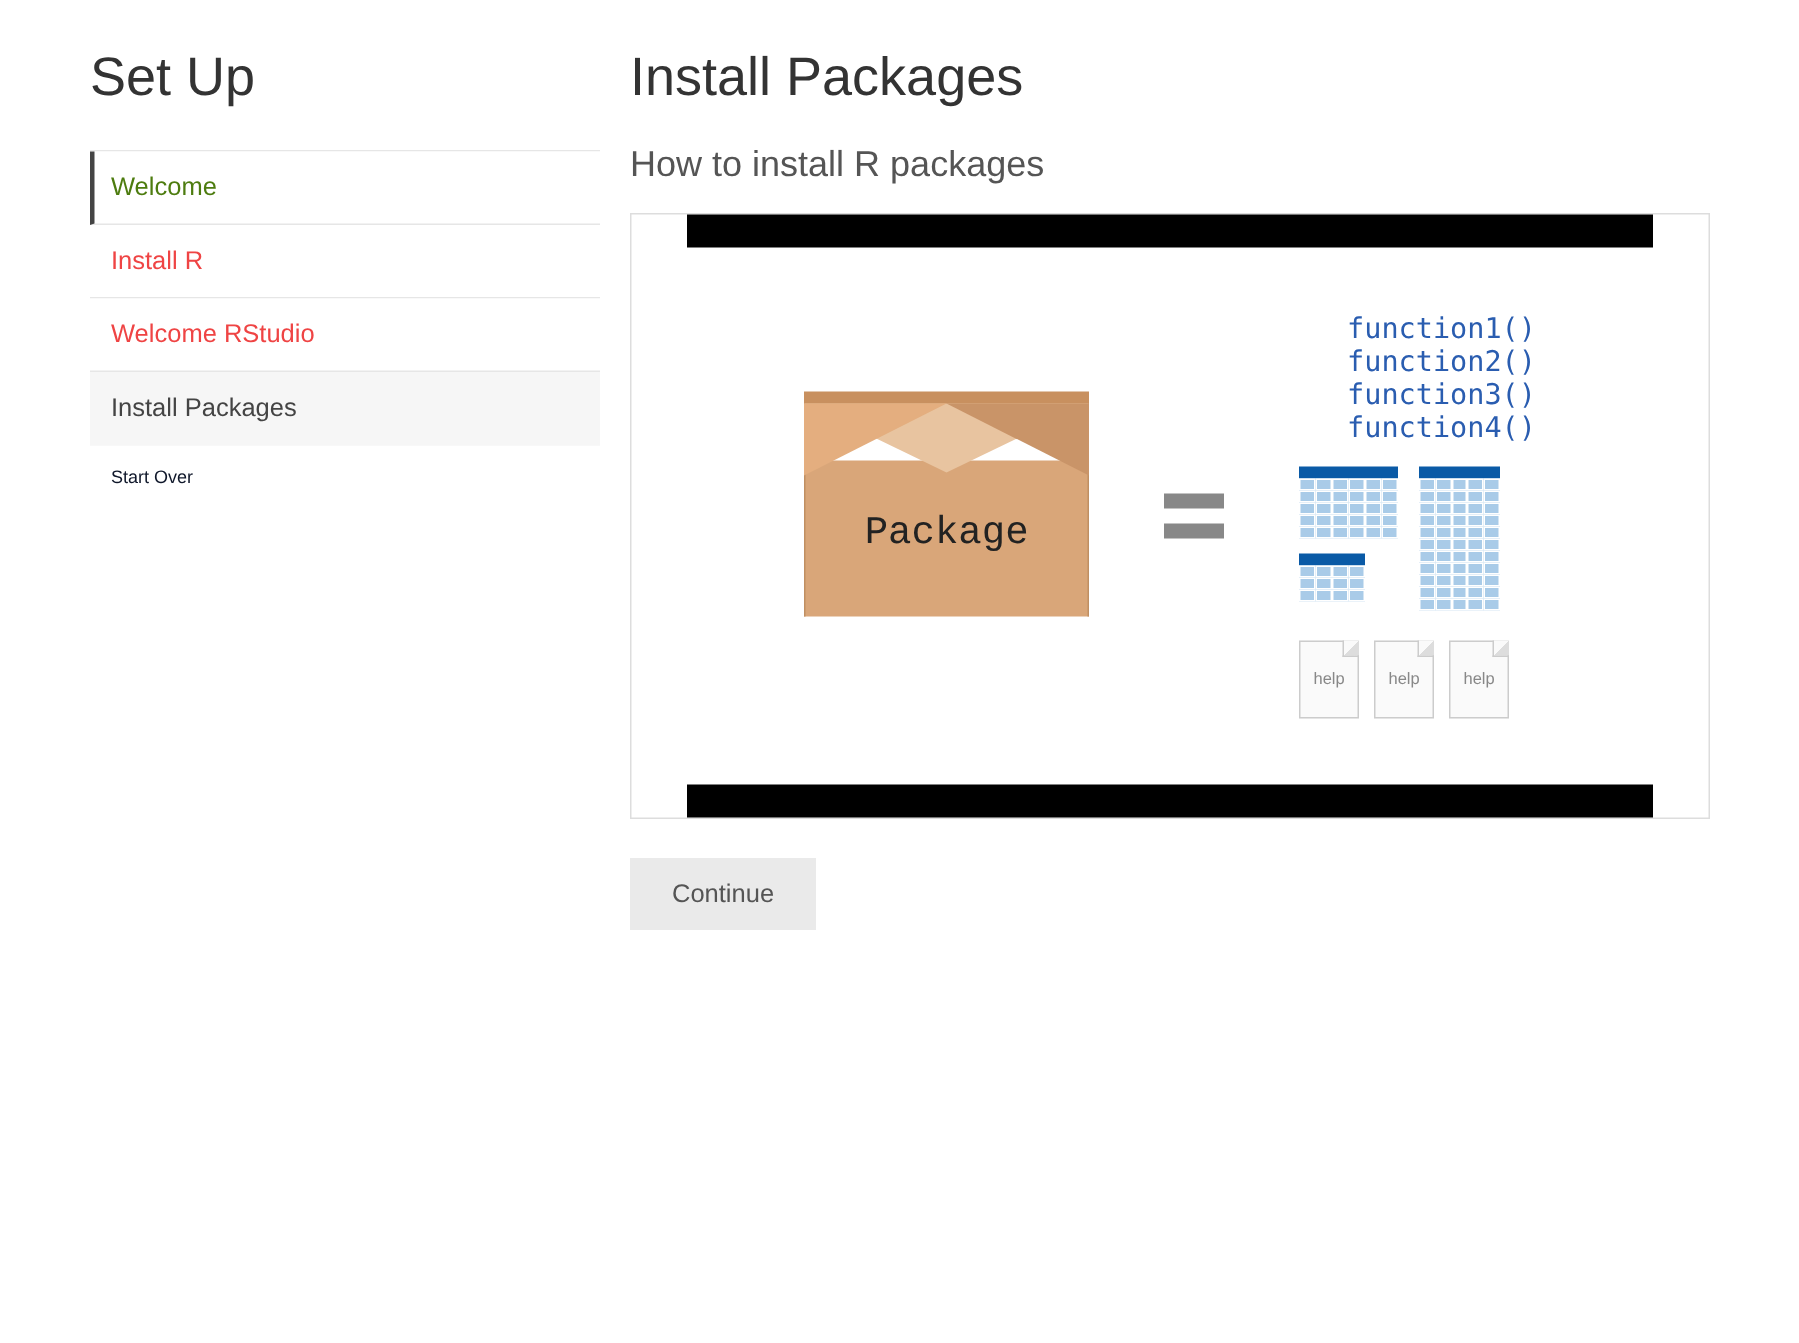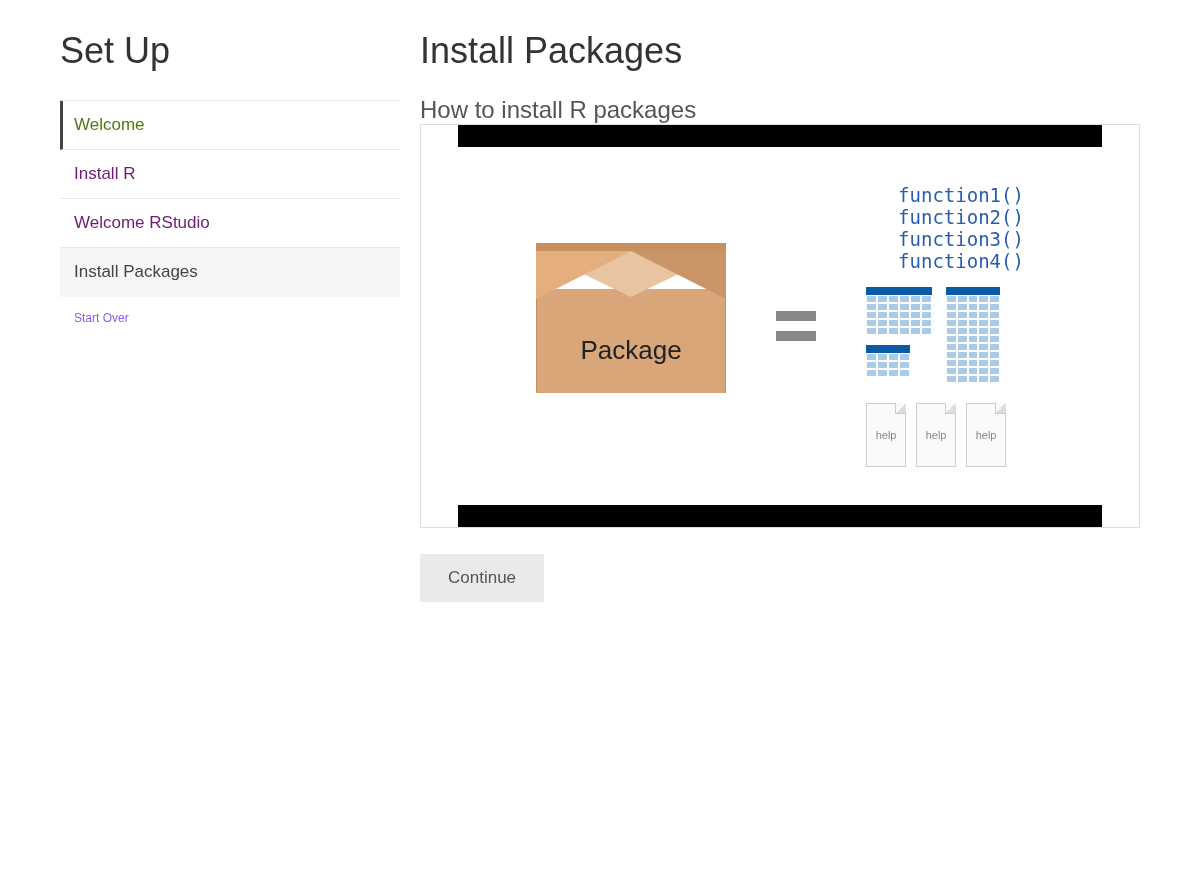--- a/index.html
+++ b/index.html
@@ -26,56 +26,57 @@
     margin-bottom: 28px;
     margin-top: 6px;
   }
   .nav-list {
     list-style: none;
     border-top: 1px solid #e6e6e6;
   }
   .nav-item {
     padding: 14px 14px;
     font-size: 17px;
-    color: #701a75;
+    color: #ef4444;
     border-bottom: 1px solid #e6e6e6;
     cursor: pointer;
     background: #fff;
   }
   .nav-item.current {
     border-left: 3px solid #444;
     padding-left: 11px;
     color: #4d7c0f;
   }
   .nav-item.active {
     background: #f6f6f6;
     color: #444;
     border-left: none;
     border-bottom: 1px solid #f6f6f6;
   }
   .start-over {
     font-size: 12px;
-    color: #8b5cf6;
+    color: #0f172a;
     padding: 14px 14px 0 14px;
     cursor: pointer;
   }
   .main {
     flex: 1;
   }
   .main h1 {
     font-size: 36px;
     font-weight: 300;
     color: #333;
     margin-top: 6px;
     margin-bottom: 24px;
   }
   .main h2 {
     font-size: 24px;
     font-weight: 300;
     color: #555;
+    margin-bottom: 18px;
   }
   .video-frame {
     border: 1px solid #ddd;
     width: 720px;
     height: 404px;
     display: flex;
     flex-direction: column;
     background: #fff;
   }
   .black-bar {
@@ -130,25 +131,25 @@
   .box-inner {
     position:absolute;
     top:0;left:0;
     width:0;height:0;
     border-left: 95px solid transparent;
     border-right: 95px solid transparent;
     border-top: 46px solid #e8c4a0;
   }
   .box-label {
     position: absolute;
-    top: 84px;
+    top: 71px;
     width: 190px;
     text-align: center;
     font-size: 26px;
-    font-family: Liberation Sans, sans-serif;
+    font-family: Liberation Mono, monospace;
     color: #222;
   }
   
   .equals {
     display: flex;
     flex-direction: column;
     gap: 10px;
   }
   .equals div {
     width: 40px;
@@ -198,21 +199,21 @@
   .t1 { width: 66px; }
   .t2 { width: 44px; }
   .t3 { width: 54px; }
   .help-row {
     display: flex;
     gap: 10px;
     margin-top: 6px;
   }
   .help-doc {
     width: 40px;
-    height: 64px;
+    height: 52px;
     border: 1px solid #ccc;
     background: #fafafa;
     position: relative;
     font-size: 11px;
     color: #888;
     display: flex;
     align-items: center;
     justify-content: center;
   }
   .help-doc::before {

